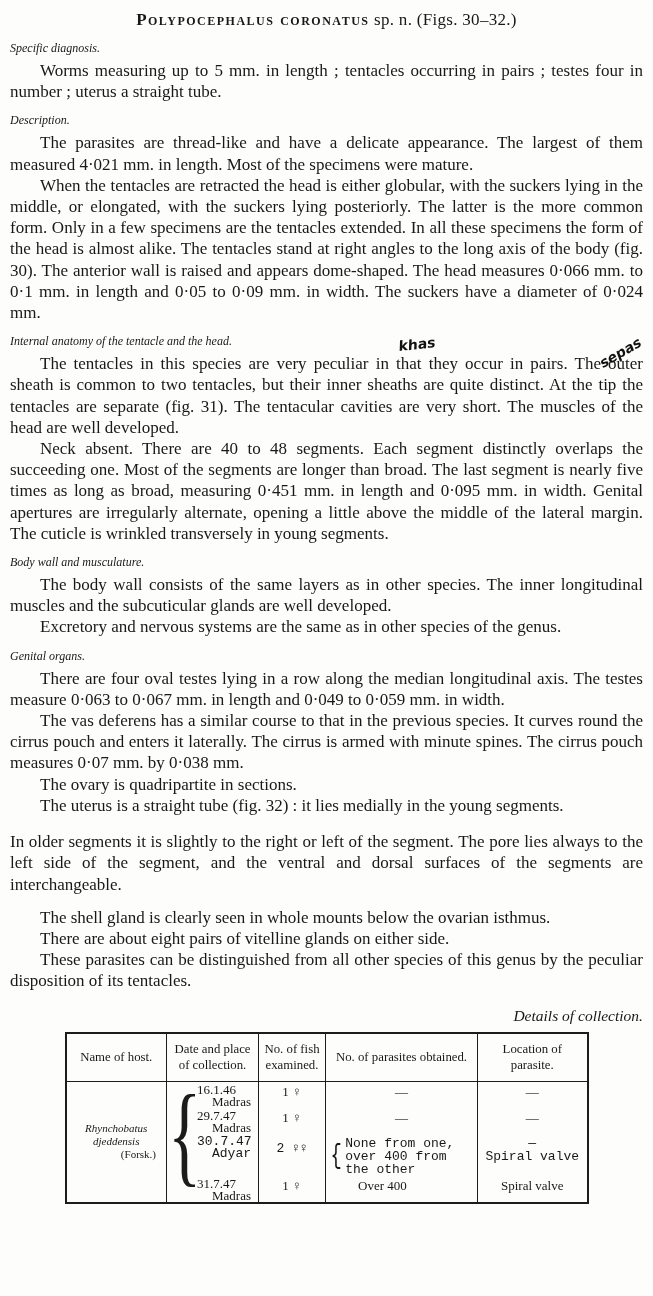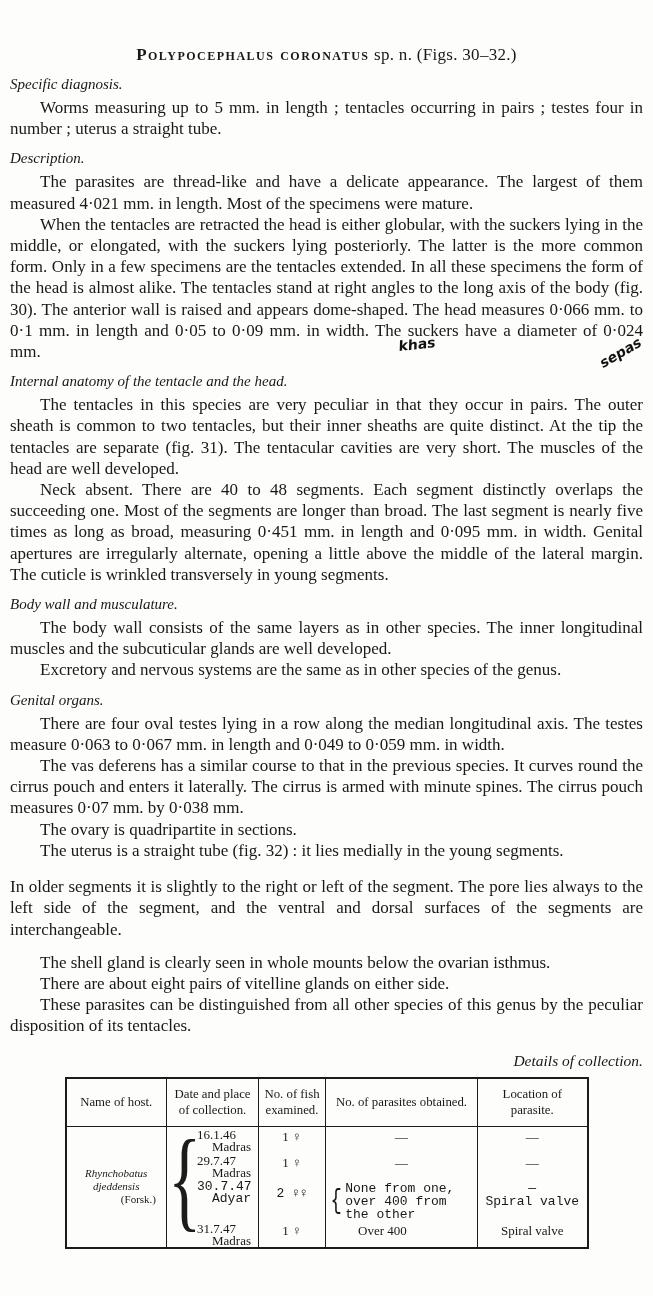--- a/index.html
+++ b/index.html
@@ -5,35 +5,35 @@
   html,body { margin:0; padding:0; background:#ffffff; }
   .page {
     position:relative;
     width:653px; height:1296px;
     background:#fdfdfc;
     color:#181818;
     font-family:"Liberation Serif", serif;
     overflow:hidden;
     box-sizing:border-box;
   }
-  .content { padding:8px 10px 0 10px;margin-top:35px; }
+  .content { padding:8px 10px 0 10px; }
 
   .title {
     text-align:center;
     font-size:17px;
     margin:2px 0 6px 0;
     white-space:nowrap;
   }
   .title .sc { font-variant:small-caps; letter-spacing:1.5px; font-weight:bold; }
   .title .rest { letter-spacing:0.3px; }
 
   h3.sec-heading {
     font-style:italic;
     font-weight:normal;
-    font-size:15px;
+    font-size:12px;
     margin:11px 0 4px 0;
     font-family:Liberation Serif, serif;
   }
   p.para {
     margin:0;
     font-size:17px;
     line-height:21.2px;
     text-align:justify;
     text-indent:30px;
   }

